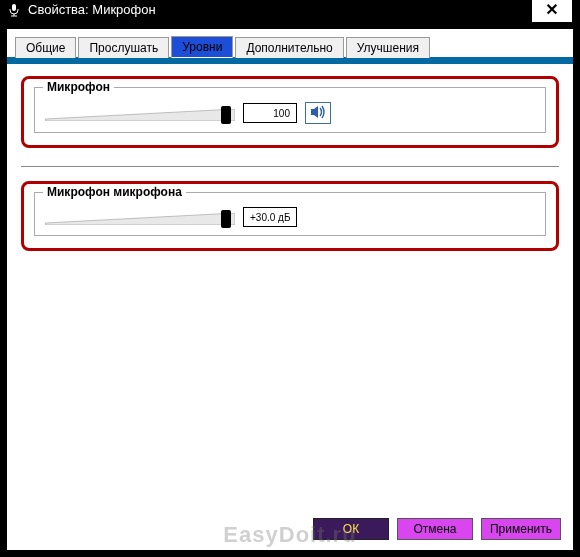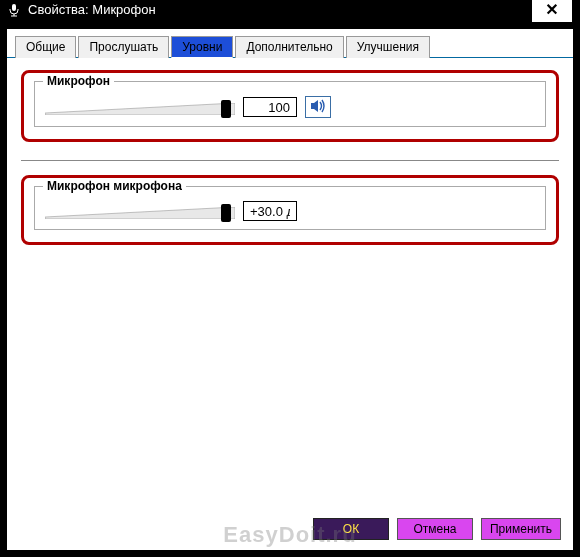--- a/index.html
+++ b/index.html
@@ -3,33 +3,33 @@
   <meta charset="utf-8">
   <style>
     * { box-sizing: border-box; margin: 0; padding: 0; }
     body { font-family: "Segoe UI", Tahoma, sans-serif; font-size: 12px; background: #fff; }
     .window { width: 580px; height: 557px; background: #000; position: relative; }
     .titlebar { height: 19px; background: #000; color: #fff; display: flex; align-items: center; padding: 0 8px; }
     .titlebar-icon { width: 14px; height: 14px; margin-right: 6px; display: flex; align-items: center; }
     .titlebar-text { flex: 1; font-size: 13px; }
     .close-btn { width: 40px; height: 24px; background: #fff; color: #000; display: flex; align-items: center; justify-content: center; font-size: 16px; font-weight: bold; cursor: pointer; }
     .client { position: absolute; top: 28px; left: 6px; right: 6px; bottom: 6px; background: #fff; border: 1px solid #000; }
-    .tabs { display: flex; padding: 6px 8px 0 8px; border-bottom: 1px solid #0369a1; }
+    .tabs { display: flex; padding: 6px 8px 0 8px; border-bottom: 7px solid #0369a1; align-items: center; }
     .tab { padding: 3px 10px; border: 1px solid #999; border-bottom: none; background: #f0f0f0; margin-right: 2px; cursor: pointer; font-size: 12px; position: relative; top: 1px; }
     .tab.active { background: #1d4ed8; border-bottom: 1px solid #fff; }
     .content { padding: 12px 14px; position: relative; height: calc(100% - 70px); }
     .highlight-box { border: 3px solid #b00000; border-radius: 8px; padding: 8px 10px 12px 10px; margin-bottom: 18px; }
     .group { border: 1px solid #aaa; padding: 10px 10px 8px 10px; position: relative; }
     .group-label { position: absolute; top: -8px; left: 8px; background: #fff; padding: 0 4px; font-size: 12px; font-weight: bold; }
     .slider-row { display: flex; align-items: center; gap: 8px; margin-top: 4px; }
     .slider-track { flex: 0 0 190px; height: 20px; position: relative; }
     .slider-wedge { position: absolute; top: 6px; left: 0; width: 100%; height: 12px; }
     .slider-wedge svg { width: 100%; height: 100%; }
     .slider-thumb { position: absolute; top: 3px; width: 10px; height: 18px; background: #000; border-radius: 2px; }
-    .value-box { width: 54px; height: 20px; border: 1px solid #000; text-align: right; padding: 1px 6px; font-size: 13px; background: #fff; }
+    .value-box { width: 54px; height: 20px; border: 1px solid #000; text-align: right; padding: 1px 6px; font-size: 10px; background: #fff; }
     .speaker-btn { width: 26px; height: 22px; border: 1px solid #3a6ea5; display: flex; align-items: center; justify-content: center; cursor: pointer; background: #fff; }
     .speaker-icon { color: #2a5db0; }
     .divider { border: none; border-top: 1px solid #888; margin: 8px 0 14px 0; }
     .button-row { position: absolute; bottom: 10px; right: 12px; display: flex; gap: 8px; align-items: center; }
     .btn { min-width: 76px; height: 22px; border: 1px solid #555; background: #d946ef; font-size: 12px; cursor: pointer; padding: 0 8px; }
     .btn.ok { background: #3a1a5a; color: #fde047; border-color: #222; }
     .watermark { position: absolute; bottom: 2px; left: 50%; transform: translateX(-50%); font-size: 22px; color: rgba(120,120,120,0.35); font-weight: bold; letter-spacing: 1px; pointer-events: none; }
   </style>
 </head>
 <body>

